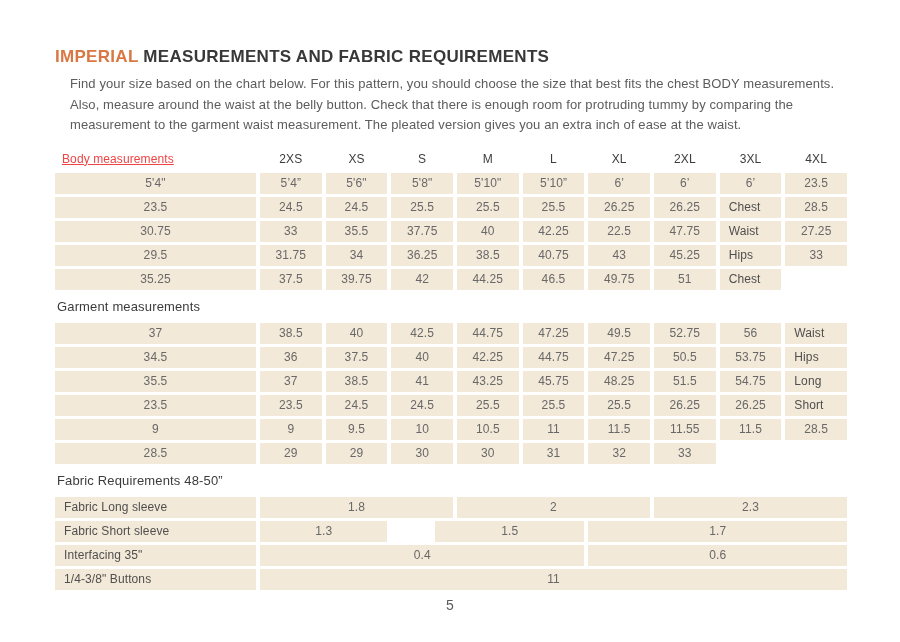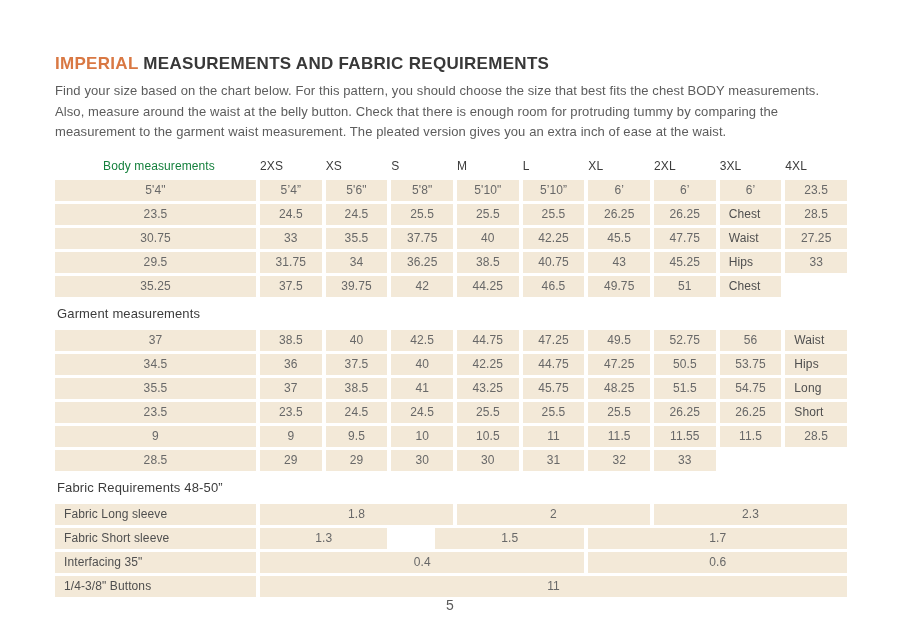--- a/index.html
+++ b/index.html
@@ -1,38 +1,38 @@
 <!DOCTYPE html>
 <html><head>
 <meta charset="utf-8">
 <style>
   html,body{margin:0;padding:0;background:#ffffff;}
   .page{
     position:relative;width:900px;height:642px;background:#ffffff;overflow:hidden;
     font-family:"Liberation Sans", sans-serif;
   }
-  .content{position:absolute;left:55px;top:54px;width:792px;}
+  .content{position:absolute;left:55px;top:47px;width:792px;}
   h1.title{
     margin:0 0 7px 0;font-size:17px;font-weight:700;letter-spacing:.3px;
     color:#383838;
   }
   h1.title .accent{color:#d97843;}
   p.intro{
-    margin:0 0 13px 0;font-size:13px;line-height:1.58;color:#5c5c5c;width:782px;
+    margin:0 0 13px 15px;font-size:13px;line-height:1.58;color:#5c5c5c;width:782px;
     letter-spacing:.1px;
   }
   .size-table{
     display:grid;
     grid-template-columns:201px repeat(9,1fr);
     column-gap:4px;row-gap:3px;
     width:792px;
   }
   .cell{height:21px;line-height:21px;font-size:12px;letter-spacing:.1px;}
-  .hlbl{color:#15803d;padding-left:7px;text-align:center;}
-  .hsize{color:#3c3c3c;}
+  .hlbl{color:#ef4444;padding-left:7px;text-align:left;text-decoration:underline;}
+  .hsize{color:#3c3c3c;text-align:center;}
   .lbl{background:#f3e9d8;color:#4f4f4f;padding-left:9px;text-align:left;}
   .val{background:#f3e9d8;color:#686868;text-align:center;}
   .sect{
     grid-column:1 / -1;height:27px;line-height:27px;font-size:13px;color:#3c3c3c;
     padding-left:2px;letter-spacing:.15px;
   }
   .page-number{
     position:absolute;left:0;right:0;top:597px;text-align:center;
     font-size:14px;color:#5a5a5a;
   }
@@ -74,21 +74,21 @@
         <div class="cell val">26.25</div>
         <div class="cell val">26.25</div>
         <div class="cell lbl">Chest girth</div>
         <div class="cell val">28.5</div>
         <div class="cell val">30.75</div>
         <div class="cell val">33</div>
         <div class="cell val">35.5</div>
         <div class="cell val">37.75</div>
         <div class="cell val">40</div>
         <div class="cell val">42.25</div>
-        <div class="cell val">45.5</div>
+        <div class="cell val">22.5</div>
         <div class="cell val">47.75</div>
         <div class="cell lbl">Waist</div>
         <div class="cell val">27.25</div>
         <div class="cell val">29.5</div>
         <div class="cell val">31.75</div>
         <div class="cell val">34</div>
         <div class="cell val">36.25</div>
         <div class="cell val">38.5</div>
         <div class="cell val">40.75</div>
         <div class="cell val">43</div>

